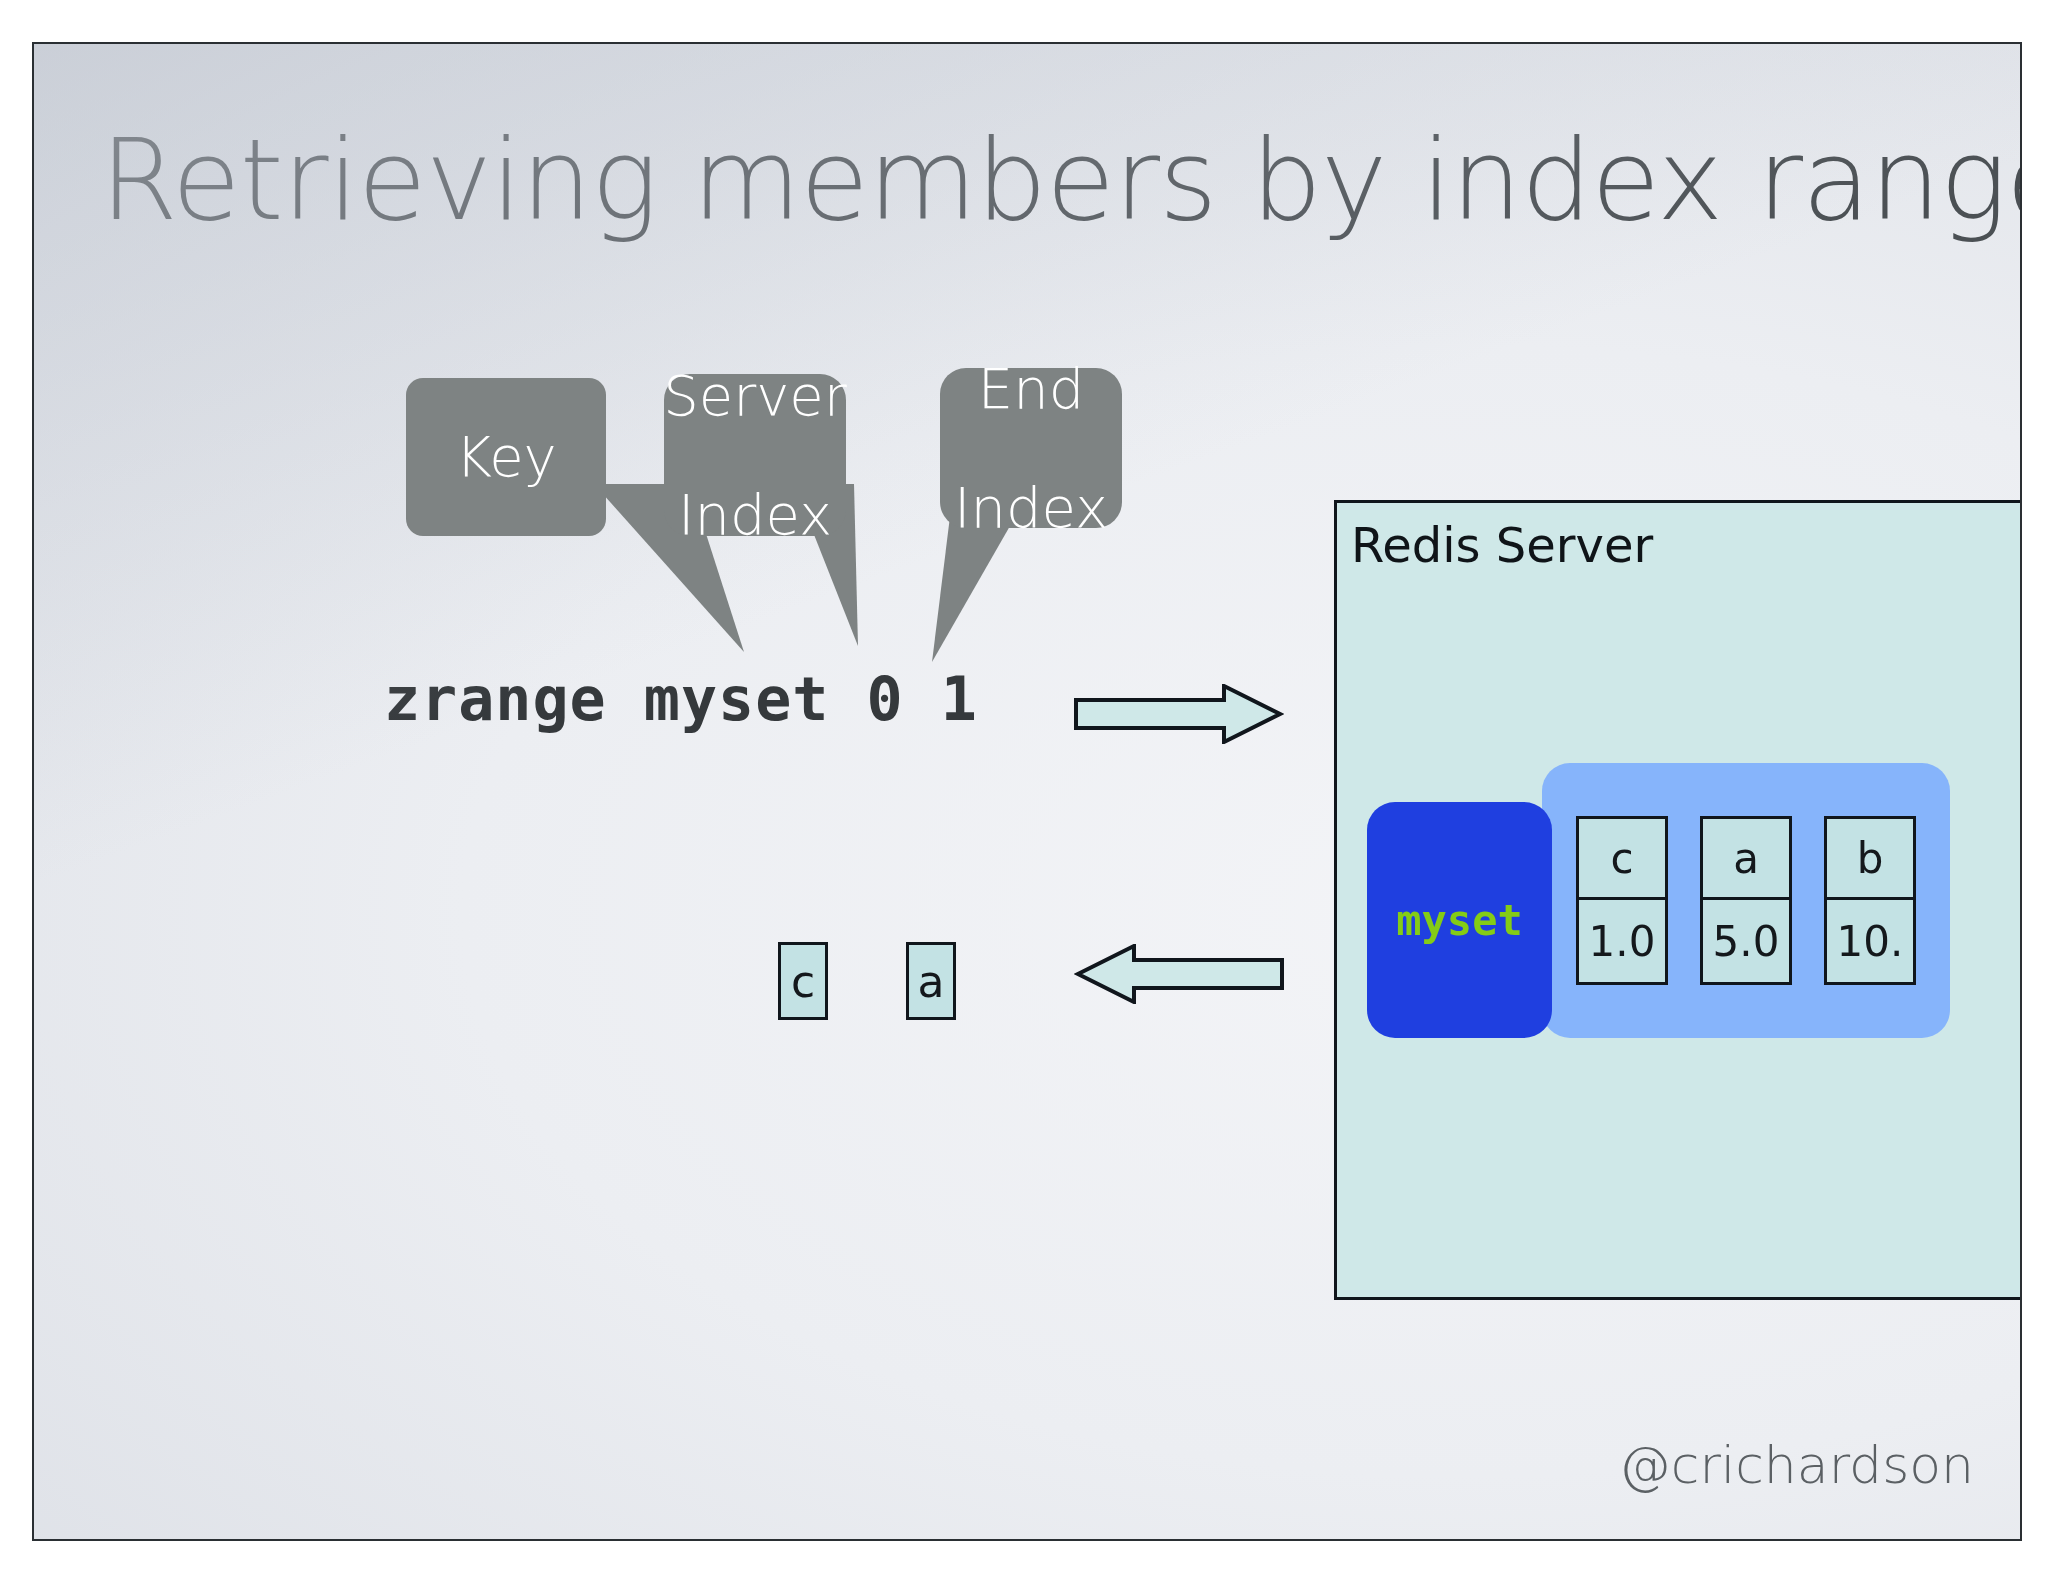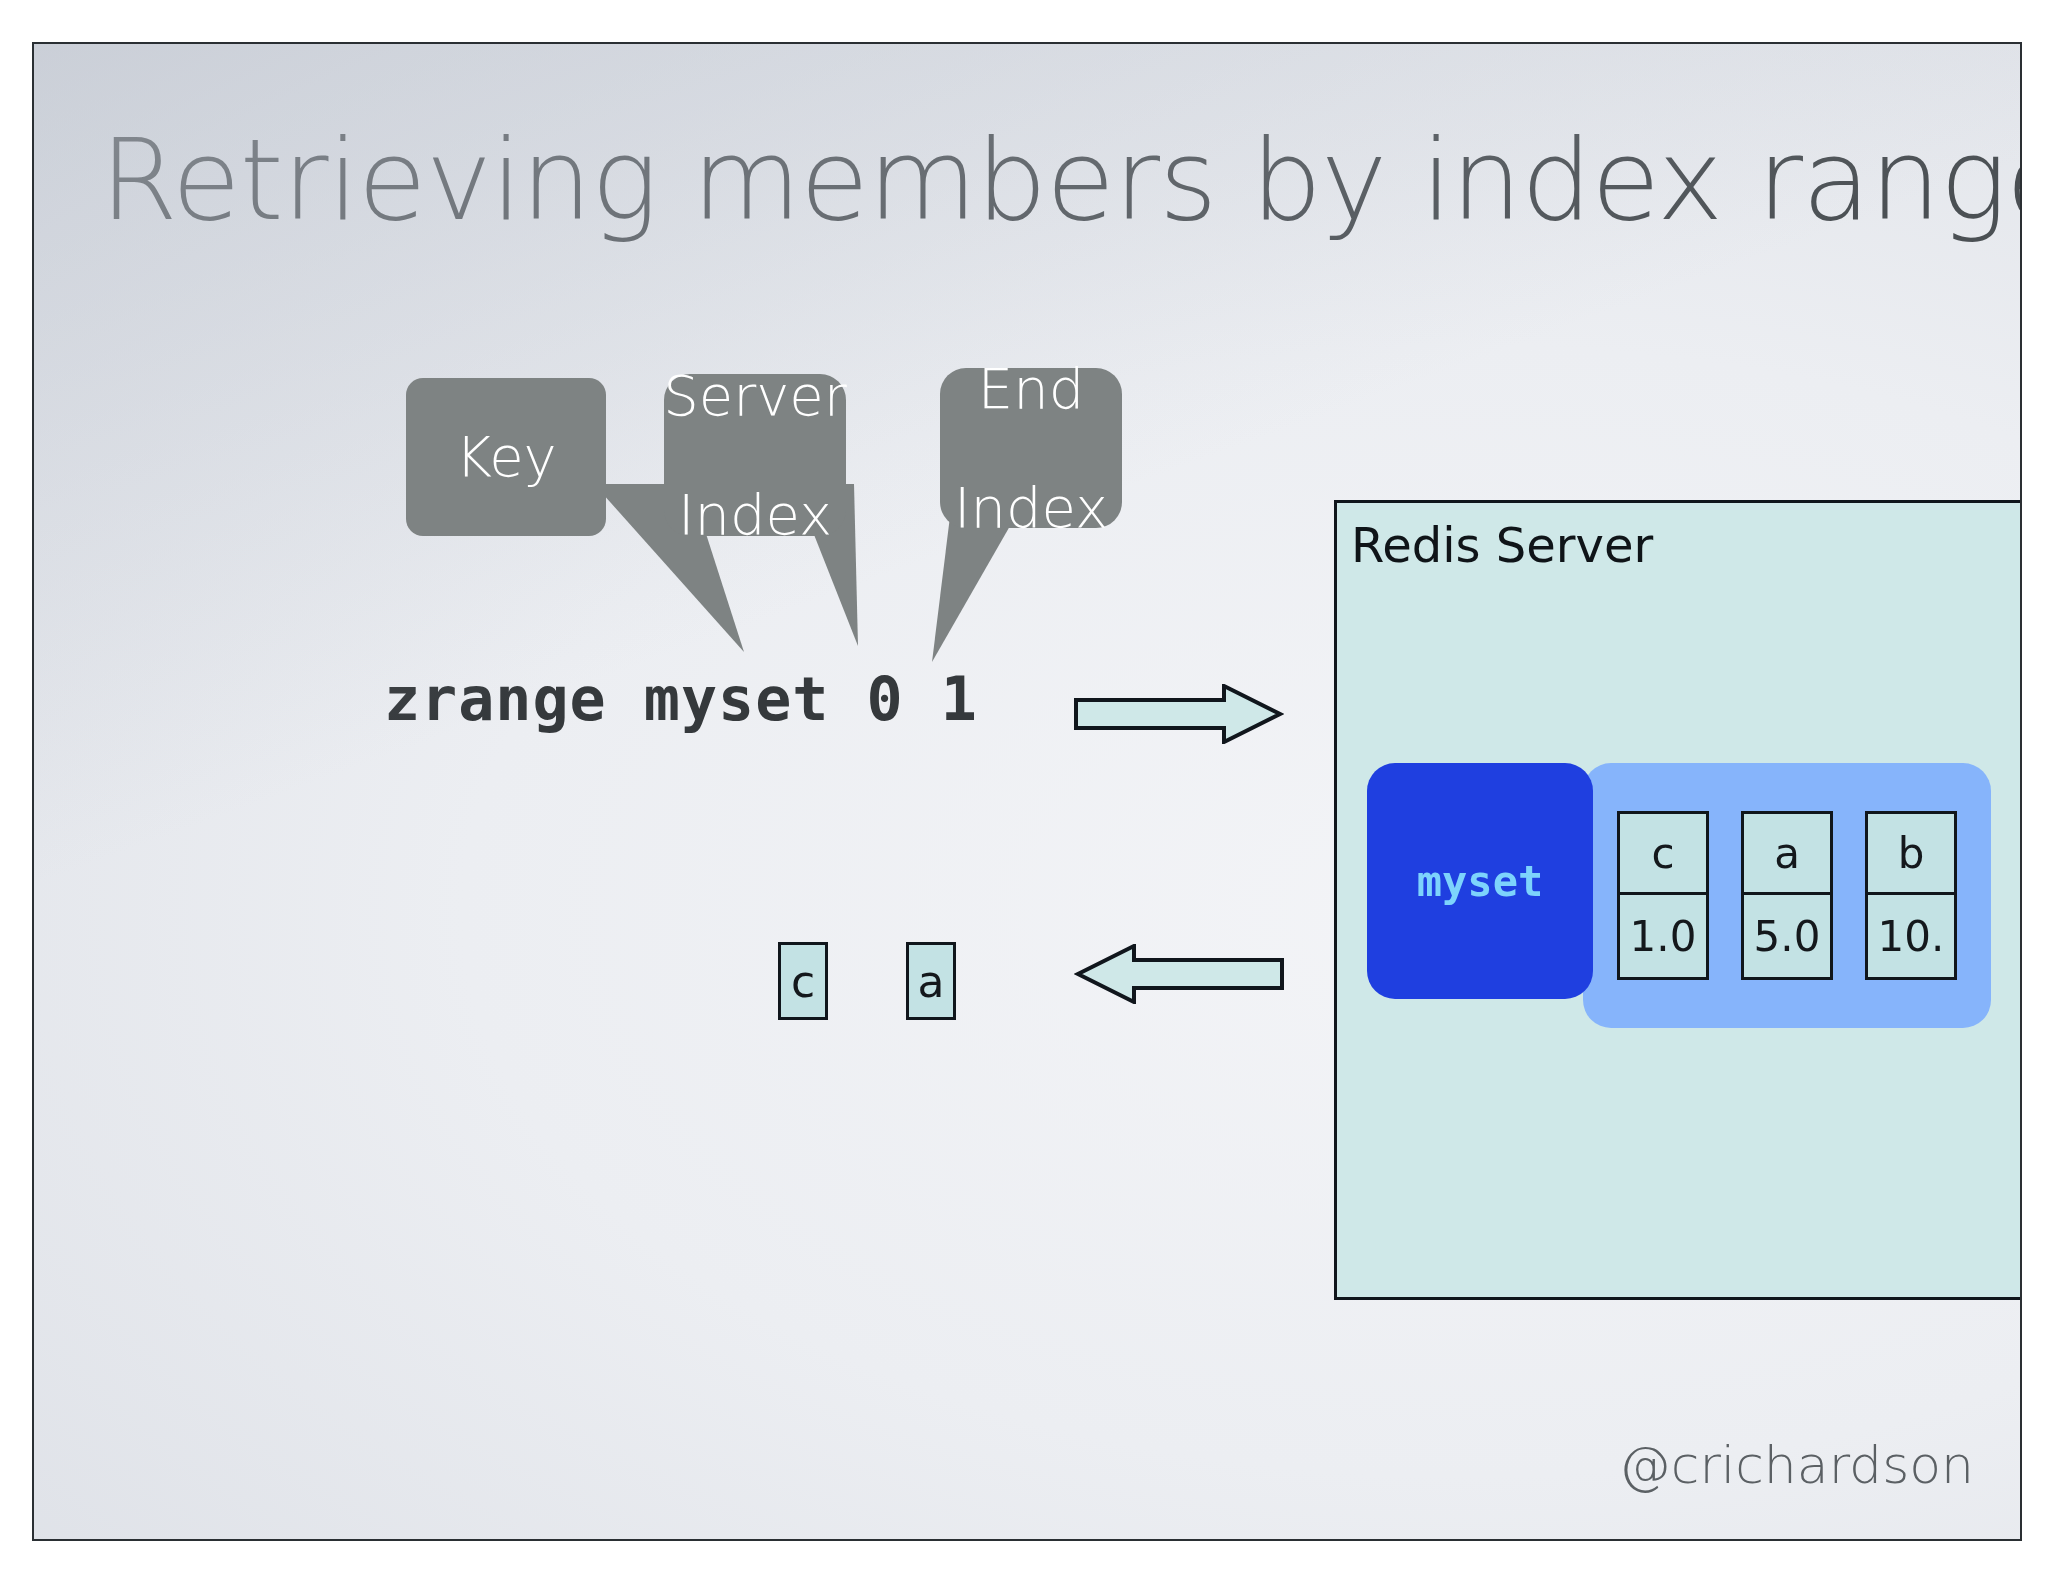--- a/index.html
+++ b/index.html
@@ -69,24 +69,24 @@
     position:absolute;left:1300px;top:456px;width:728px;height:800px;
     background:#cfe8e8;border:3px solid #10161c;box-sizing:border-box;
   }
   #redis-title{
     position:absolute;left:14px;top:14px;font-size:48px;color:#0f1418;
     font-family:"DejaVu Sans","Liberation Sans",sans-serif;
   }
 
   #set-wrap{position:absolute;left:30px;top:260px;display:flex;align-items:stretch;}
   #key-chip{
-    width:226px;height:236px;background:#1f3fe0;border-radius:28px;
+    width:185px;height:236px;background:#1f3fe0;border-radius:28px;
     display:flex;align-items:center;justify-content:center;
-    color:#7dd3fc;font-family:"DejaVu Sans Mono","Liberation Mono",monospace;
-    font-size:42px;font-weight:bold;position:relative;z-index:2;
+    color:#84cc16;font-family:"DejaVu Sans Mono","Liberation Mono",monospace;
+    font-size:42px;font-weight:bold;position:relative;z-index:2;margin-top:39px;
   }
   #members-panel{
     margin-left:-10px;background:#86b4fb;border-radius:28px;
     padding:48px 34px;display:flex;gap:32px;align-items:center;
   }
   .member{
     width:92px;border:3px solid #10161c;background:#c3e2e4;box-sizing:border-box;
     display:flex;flex-direction:column;
   }
   .member .m-name{

